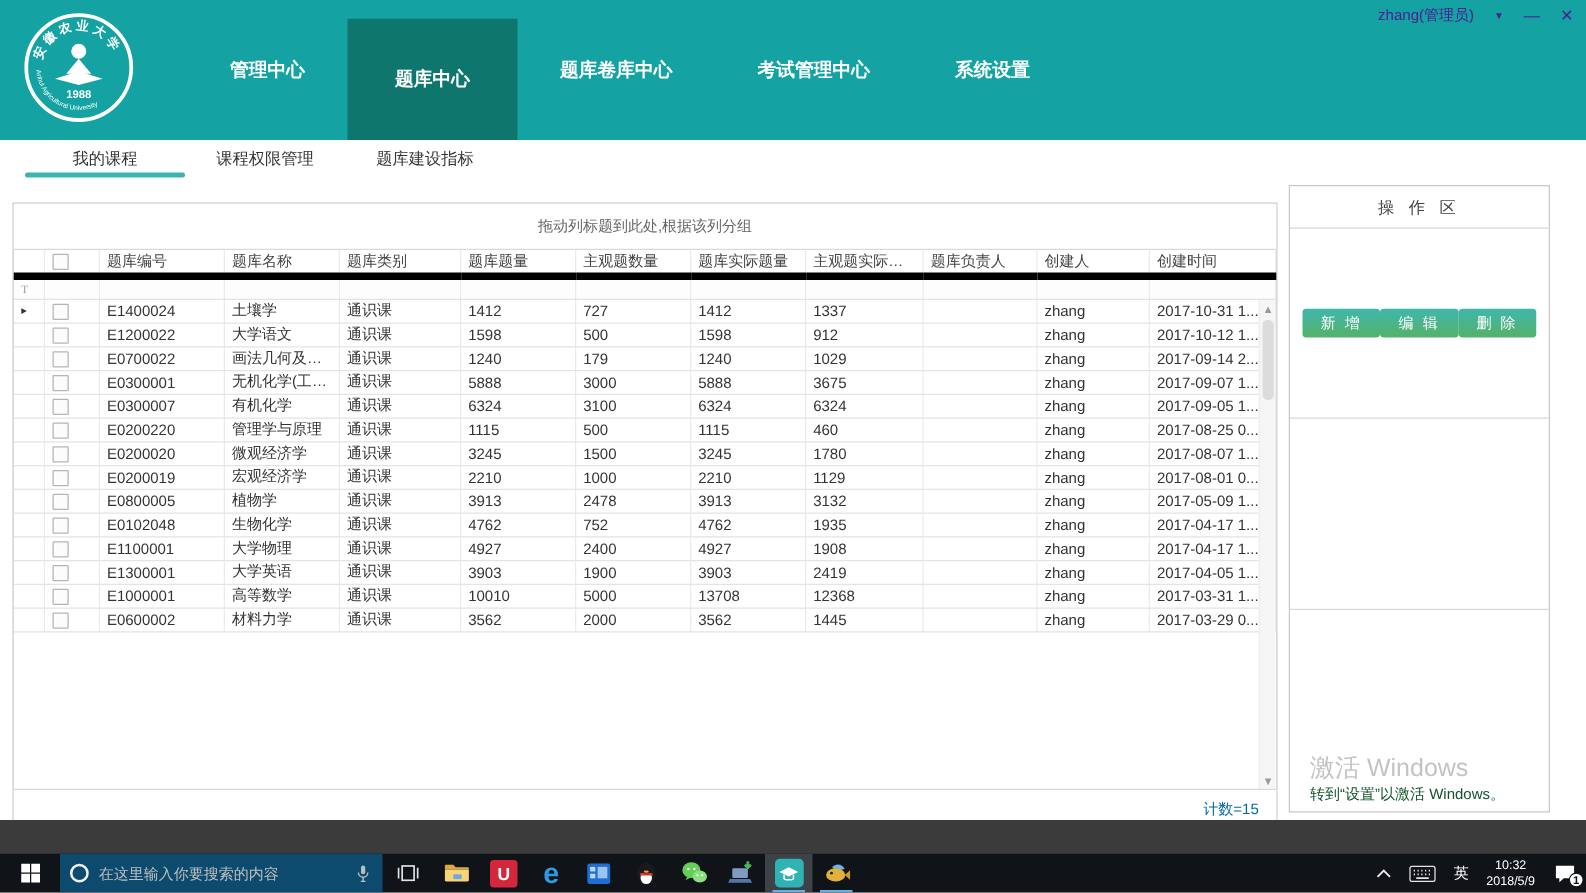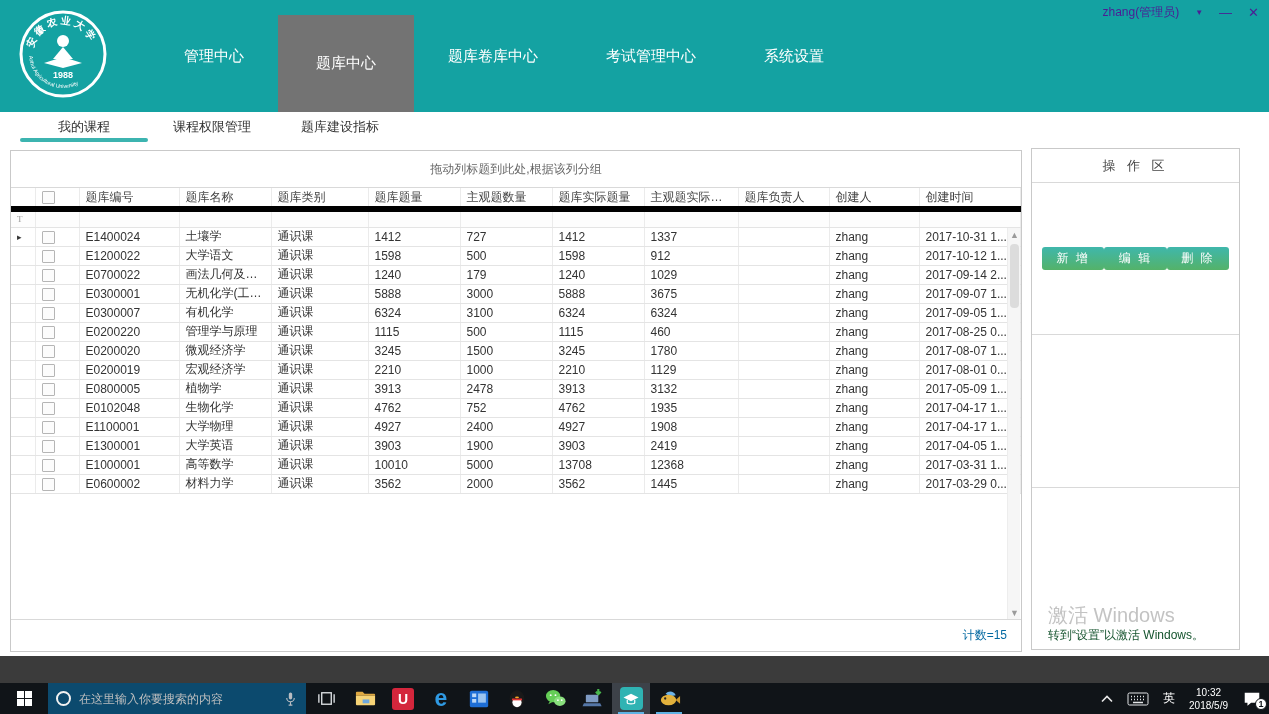--- a/index.html
+++ b/index.html
@@ -10,31 +10,31 @@
   
   .app { position:absolute; left:0; top:0; width:1269px; height:656px; background:#fff; }
 
   
   .header { position:relative; width:100%; height:112px; background:#14a2a2; }
   .titlebar { position:absolute; top:3px; right:10px; display:flex; align-items:center; gap:16px; color:#4c1d95; font-size:12px; height:18px; z-index:5; }
   .titlebar .caret { font-size:8px; }
   .titlebar .winbtn { font-size:13px; line-height:13px; cursor:default; }
   .logo { position:absolute; left:17px; top:8px; width:92px; height:92px; }
   .nav { position:absolute; left:150px; top:0; height:112px; display:flex; align-items:stretch; }
-  .nav-item { display:flex; align-items:center; padding:0 34px; color:#fff; font-size:15px; font-weight:normal; cursor:pointer; }
-  .nav-item.active { background:#737373; margin-top:15px; padding:0 38px; }
+  .nav-item { display:flex; align-items:center; padding:0 34px; color:#fff; font-size:15px; font-weight:bold; cursor:pointer; }
+  .nav-item.active { background:#0f766e; margin-top:15px; padding:0 38px; }
 
   
   .subtabs { position:relative; width:100%; height:30px; background:#fff; display:flex; padding-left:20px; }
   .subtab { width:128px; display:flex; align-items:center; justify-content:center; font-size:13px; color:#333; position:relative; cursor:pointer; }
   .subtab.active::after { content:""; position:absolute; left:0; right:0; bottom:0; height:4px; background:#3cb4b0; border-radius:2px; }
 
   
   .content { position:relative; width:100%; height:514px; }
-  .grid-panel { position:absolute; left:10px; top:8px; width:1012px; height:502px; border:1px solid #c9c9c9; background:#fff; }
+  .grid-panel { position:absolute; left:10px; top:20px; width:1012px; height:502px; border:1px solid #c9c9c9; background:#fff; }
   .group-bar { height:37px; border-bottom:1px solid #d9d9d9; display:flex; align-items:center; justify-content:center; color:#666; font-size:12px; background:#fff; }
 
   table.grid { width:100%; border-collapse:collapse; table-layout:fixed; font-size:12px; color:#333; }
   table.grid td, table.grid th { border-right:1px solid #ebebeb; border-bottom:1px solid #e4e4e4; padding:0 6px; height:19px; overflow:hidden; white-space:nowrap; text-overflow:ellipsis; text-align:left; font-weight:normal; }
   table.grid th { color:#444; height:21px; border-bottom:6px solid #000000; background:#fff; }
   tr.filter-row td { height:18px; background:#fdfdfd; }
   td.num, th.num-h { text-align:right; }
   .c-ind { width:24px; text-align:center; color:#333; font-size:9px; padding:0 2px; }
   .cb { display:inline-block; width:13px; height:13px; border:1px solid #b5b5b5; background:#fcfcfc; vertical-align:middle; border-radius:1px; }
   .filter-glyph { color:#999; font-size:9px; font-family:"Liberation Serif","DejaVu Serif",serif; }

